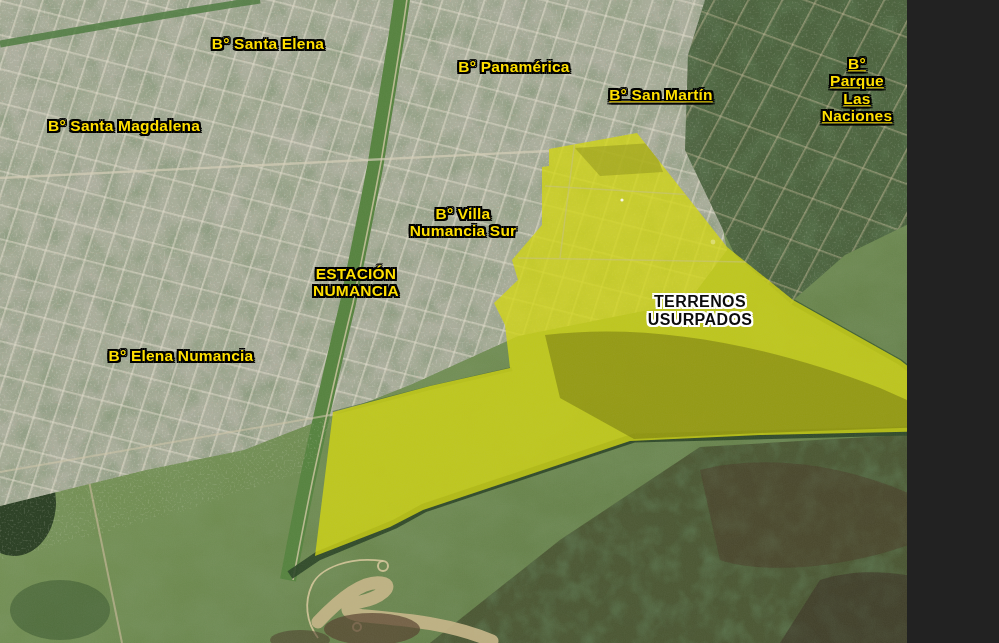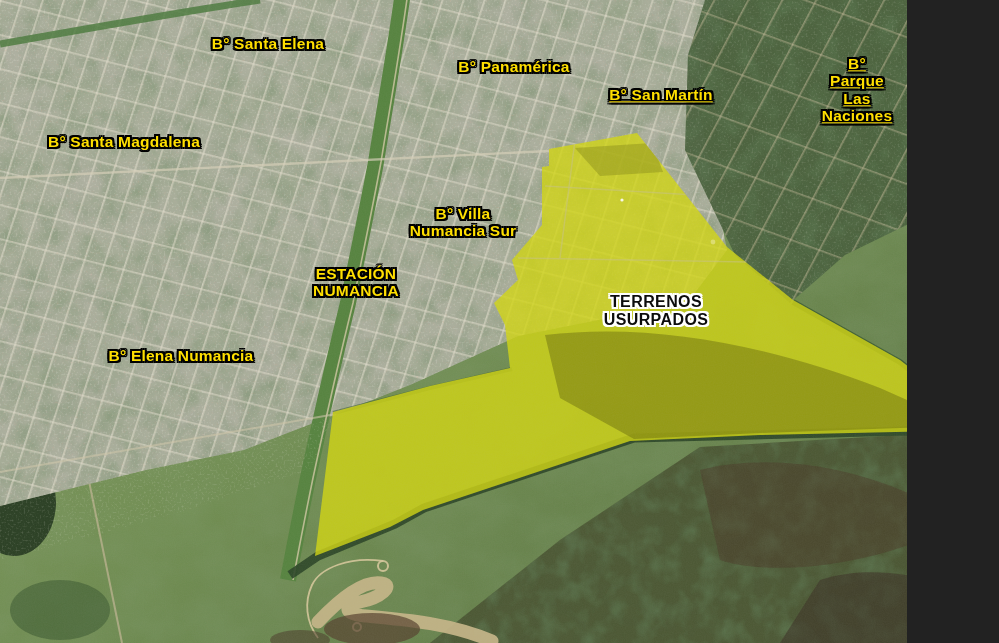--- a/index.html
+++ b/index.html
@@ -6,27 +6,27 @@
   .stage{position:relative;width:907px;height:643px;overflow:hidden;
          font-family:"Liberation Sans",sans-serif;}
   .stage svg{position:absolute;left:0;top:0;display:block;}
   .lbl{position:absolute;transform:translate(-50%,-50%);
        color:#ffdf00;font-weight:bold;font-size:15.5px;line-height:1.12;
        text-align:center;white-space:pre-line;letter-spacing:.2px;
        text-shadow:-2px -2px 0 #000,2px -2px 0 #000,-2px 2px 0 #000,2px 2px 0 #000,
                    -2px 0 0 #000,2px 0 0 #000,0 -2px 0 #000,0 2px 0 #000;}
   .lbl.dark{color:#0c0c0c;
        text-shadow:-2px -2px 0 #fff,2px -2px 0 #fff,-2px 2px 0 #fff,2px 2px 0 #fff,
-                   -2px 0 0 #fff,2px 0 0 #fff,0 -2px 0 #fff,0 2px 0 #fff;}
+                   -2px 0 0 #fff,2px 0 0 #fff,0 -2px 0 #fff,0 2px 0 #fff;margin-left:44px;}
   #lbl-santa-elena{left:268px;top:44px;}
   #lbl-hospital{left:351px;top:99px;}
   #lbl-panamerica{left:498px;top:67px;padding-left:32px;}
   #lbl-san-martin{left:661px;top:95px;text-decoration:underline;}
   #lbl-parque{left:857px;top:90px;text-decoration:underline;}
-  #lbl-magdalena{left:124px;top:142px;text-align:right;}
+  #lbl-magdalena{left:124px;top:126px;text-align:right;}
   #lbl-vnsur{left:463px;top:222px;}
   #lbl-estacion{left:356px;top:282px;}
   #lbl-vnum{left:181px;top:356px;}
   #lbl-terrenos{left:656px;top:311px;font-size:16px;letter-spacing:.4px;}
   .overlay-poly{fill:#d2d611;fill-opacity:.8;stroke:none;}
 </style>
 </head>
 <body>
 
 <div class="stage">

